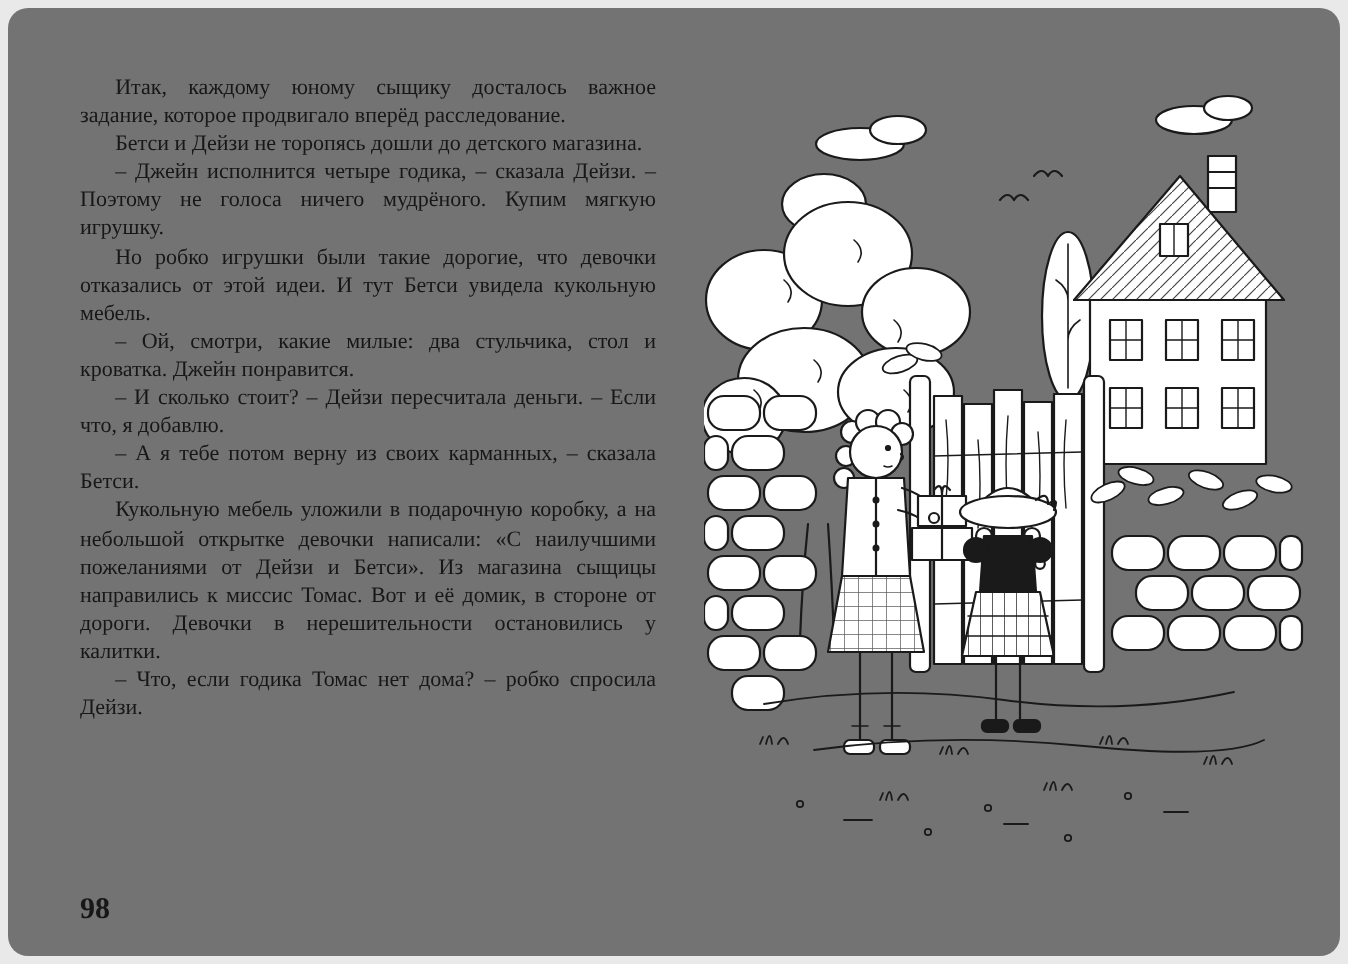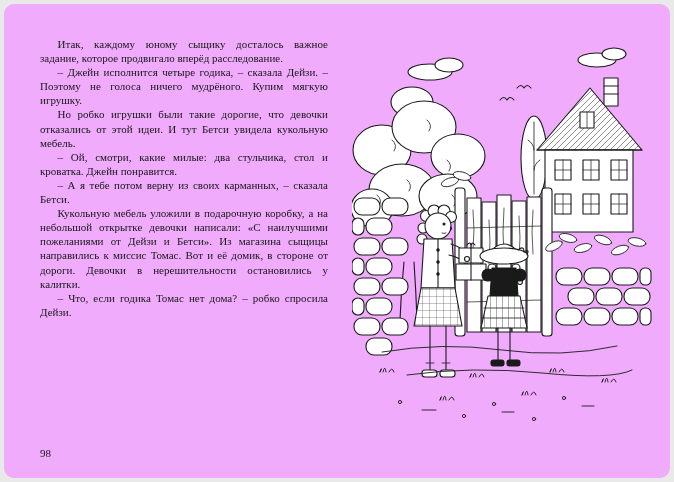--- a/index.html
+++ b/index.html
@@ -5,55 +5,57 @@
   html,body{margin:0;padding:0;}
   body{
     width:674px;height:482px;
     background:#e9e9e9;
     font-family:"Liberation Serif","DejaVu Serif",serif;
     overflow:hidden;
   }
   .page{
     position:absolute;left:4px;top:4px;
     width:666px;height:474px;
-    background:#f0abfc;
+    background:#737373;
     border-radius:10px;
   }
   .text-column{
     position:absolute;left:36px;top:33px;
     width:288px;
     color:#171717;
     font-size:11px;line-height:14.1px;
     text-align:justify;
   }
   .text-column p{
     margin:0;
     text-indent:1.6em;
   }
   .page-number{
     position:absolute;left:36px;top:443px;
-    font-size:11px;color:#171717;
+    font-size:15px;color:#171717;font-weight:bold;
   }
   .illustration{
     position:absolute;left:348px;top:26px;
     width:300px;height:420px;
   }
   .illustration svg{width:100%;height:100%;display:block;}
   svg *{vector-effect:non-scaling-stroke;}
 </style>
 </head>
 <body>
 
 <div class="page">
 
   <div class="text-column">
       <p>Итак, каждому юному сыщику досталось важное задание, которое продвигало вперёд расследование.</p>
+      <p>Бетси и Дейзи не торопясь дошли до детского магазина.</p>
       <p>– Джейн исполнится четыре годика, – сказала Дейзи. – Поэтому не голоса ничего мудрёного. Купим мягкую игрушку.</p>
       <p>Но робко игрушки были такие дорогие, что девочки отказались от этой идеи. И тут Бетси увидела кукольную мебель.</p>
       <p>– Ой, смотри, какие милые: два стульчика, стол и кроватка. Джейн понравится.</p>
+      <p>– И сколько стоит? – Дейзи пересчитала деньги. – Если что, я добавлю.</p>
       <p>– А я тебе потом верну из своих карманных, – сказала Бетси.</p>
       <p>Кукольную мебель уложили в подарочную коробку, а на небольшой открытке девочки написали: «С наилучшими пожеланиями от Дейзи и Бетси». Из магазина сыщицы направились к миссис Томас. Вот и её домик, в стороне от дороги. Девочки в нерешительности остановились у калитки.</p>
       <p>– Что, если годика Томас нет дома? – робко спросила Дейзи.</p>
     </div>
 
   <div class="page-number">98</div>
 
   <div class="illustration">
     <svg viewBox="0 0 300 420" xmlns="http://www.w3.org/2000/svg">
       <defs>

